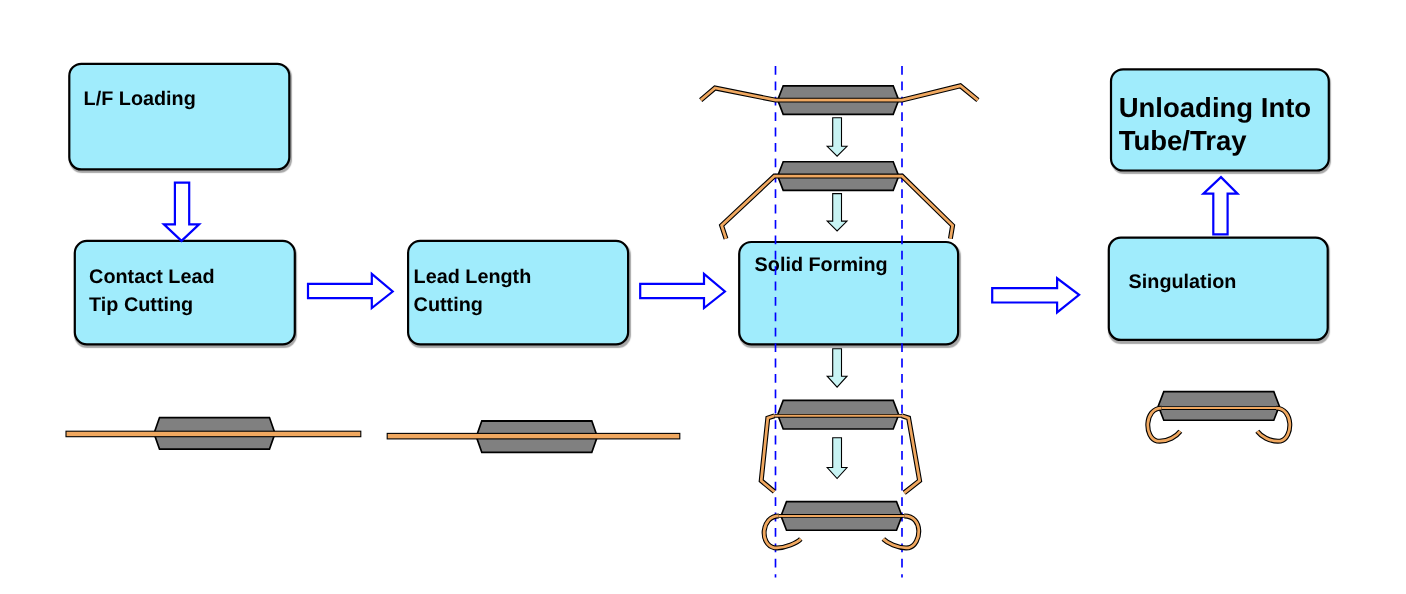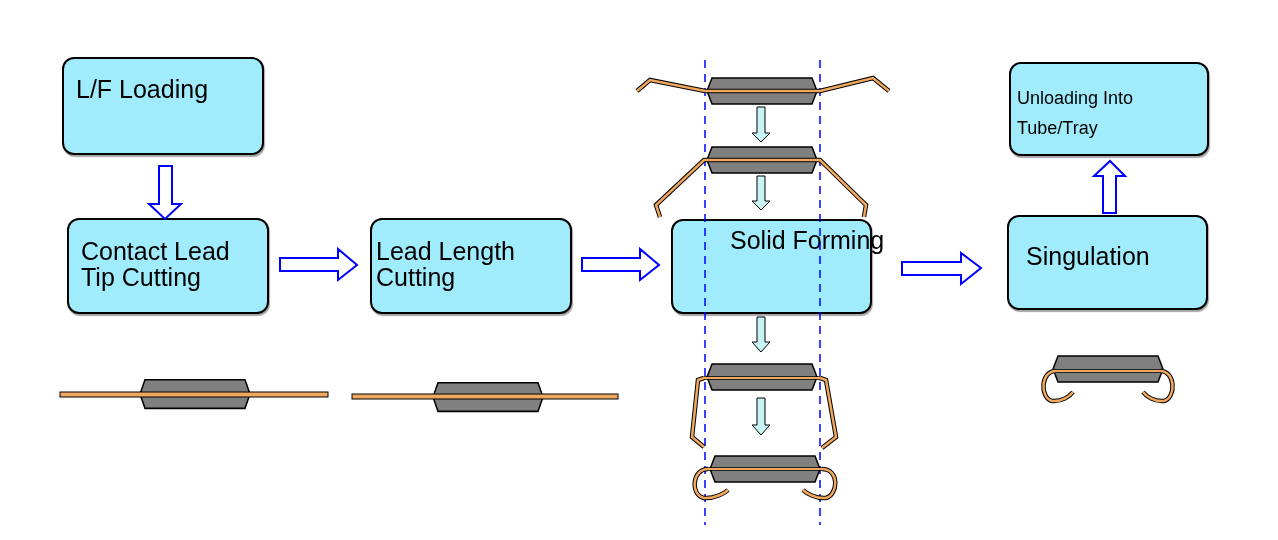--- a/index.html
+++ b/index.html
@@ -2,40 +2,40 @@
 <html><head>
 <meta charset="utf-8">
 <style>
   html, body { margin: 0; padding: 0; background: #ffffff; }
   body { width: 1278px; height: 540px; position: relative; overflow: hidden;
          font-family: "Liberation Sans", sans-serif; }
   svg { position: absolute; left: 0; top: 0; }
   .box { position: absolute; background: #a0ecfc; border: 2px solid #000;
          border-radius: 12px; box-sizing: border-box;
          box-shadow: 1px 2px 1px rgba(0,0,0,0.35); }
-  .lbl { position: absolute; color: #000; font-weight: normal; font-size: 25px;
+  .lbl { position: absolute; color: #000; font-weight: bold; font-size: 18px;
          line-height: 26px; white-space: pre-line; }
-  .lbl.normal { font-weight: normal; font-size: 18px; line-height: 30px; }
+  .lbl.normal { font-weight: bold; font-size: 25px; line-height: 30px; }
 </style>
 </head>
 <body>
 
 <div class="box" style="left:62px;top:57px;width:202px;height:98px;"></div>
 <div class="lbl" style="left:76px;top:76px;">L/F Loading</div>
 
 <div class="box" style="left:67px;top:218px;width:202px;height:96px;"></div>
 <div class="lbl" style="left:81px;top:238px;">Contact Lead
 Tip Cutting</div>
 
 <div class="box" style="left:370px;top:218px;width:202px;height:96px;"></div>
 <div class="lbl" style="left:376px;top:238px;">Lead Length
 Cutting</div>
 
 <div class="box" style="left:671px;top:219px;width:201px;height:95px;"></div>
-<div class="lbl" style="left:686px;top:227px;margin-left:44px;">Solid Forming</div>
+<div class="lbl" style="left:686px;top:227px;">Solid Forming</div>
 
 <div class="box" style="left:1007px;top:215px;width:201px;height:95px;"></div>
 <div class="lbl" style="left:1026px;top:243px;">Singulation</div>
 
 <div class="box" style="left:1009px;top:62px;width:200px;height:94px;"></div>
 <div class="lbl normal" style="left:1017px;top:83px;">Unloading Into
 Tube/Tray</div>
 
 <svg width="1278" height="540" viewBox="0 0 1278 540">
   <defs>

